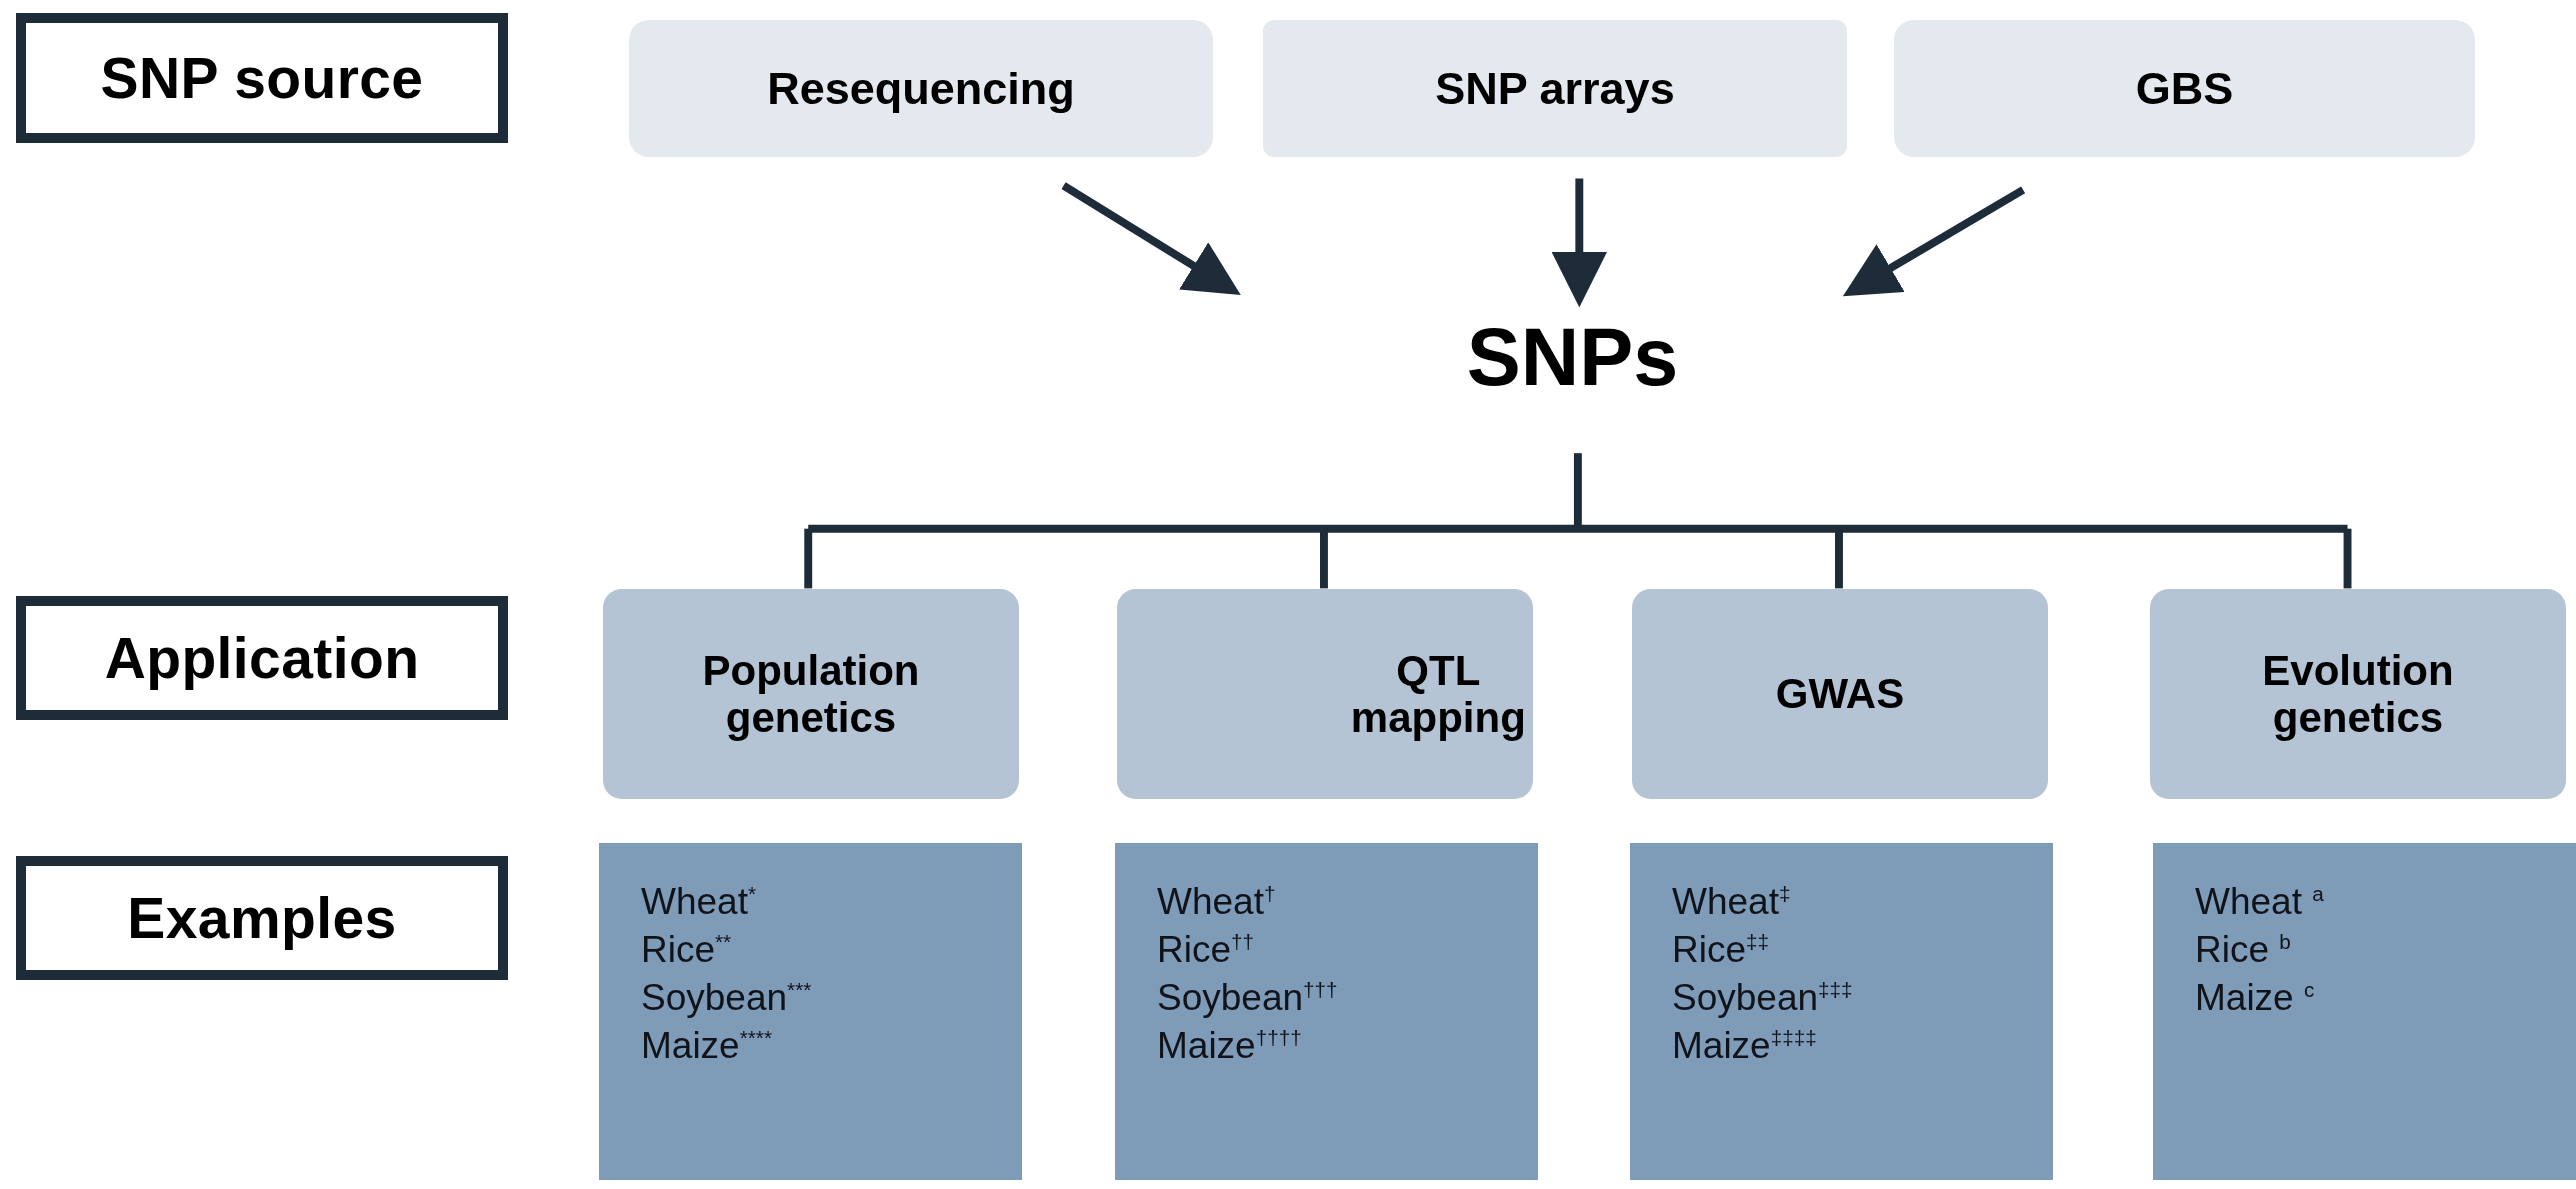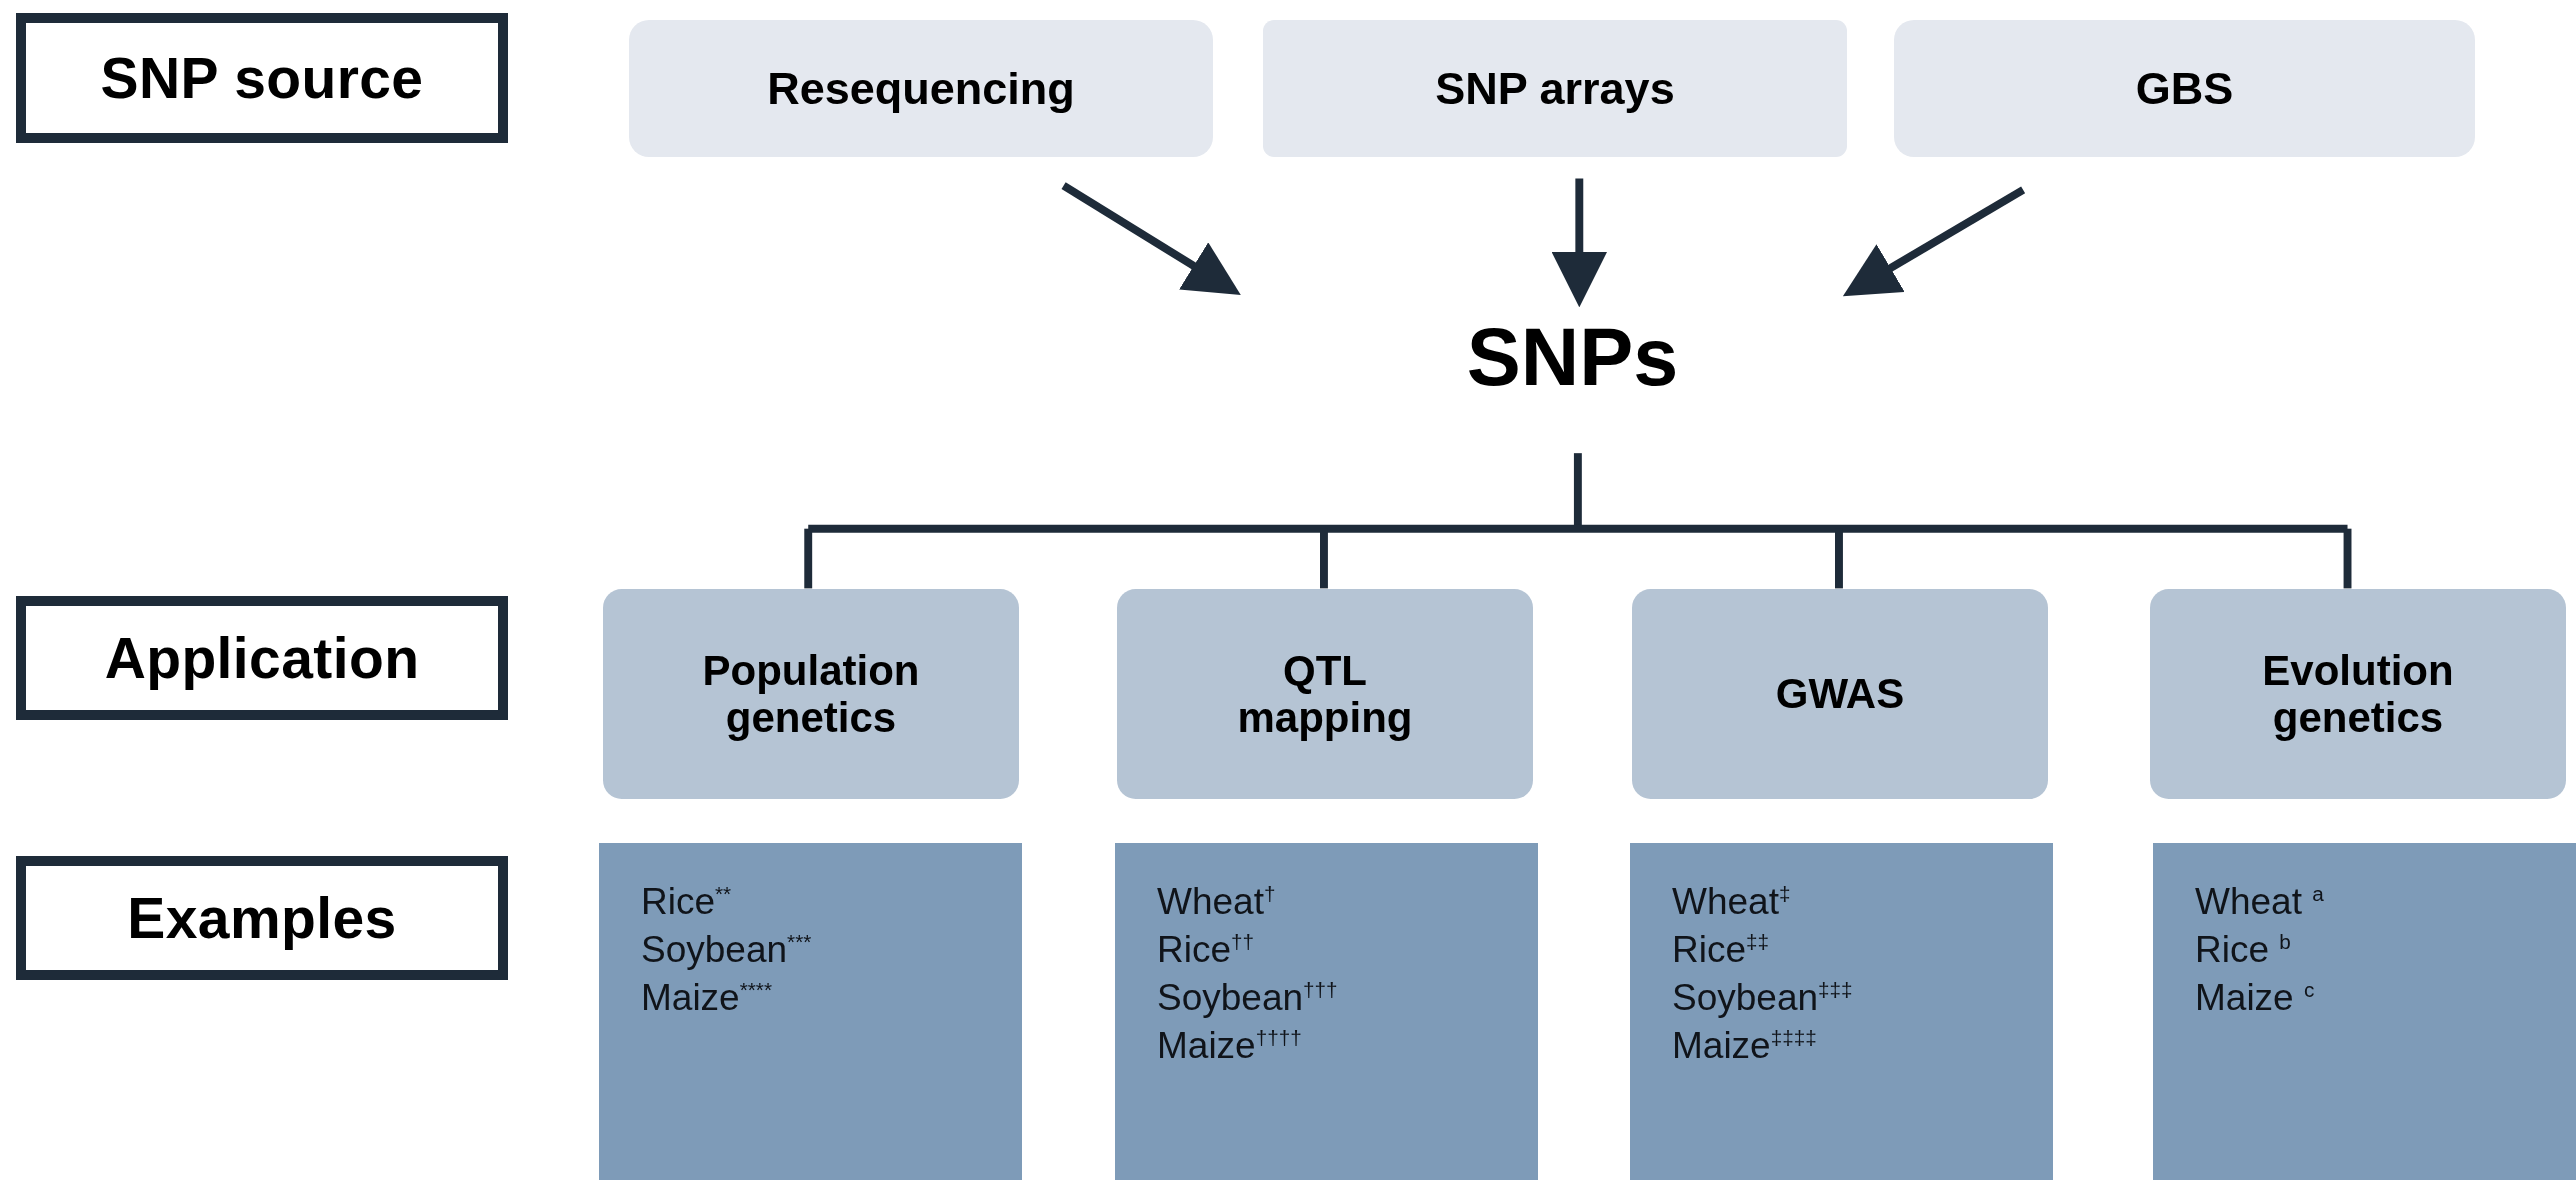--- a/index.html
+++ b/index.html
@@ -98,21 +98,21 @@
     padding: 0 7.2px;
   }
   .app-box span {
     font-weight: bold;
     font-size: 42px;
     color: #000000;
     text-align: center;
     line-height: 1.12;
   }
   #app-population-genetics { left: 603px;  width: 416px; }
-  #app-qtl-mapping         { left: 1117px; width: 416px; }
+  #app-qtl-mapping         { left: 1117px; width: 416px; justify-content: flex-end; }
   #app-gwas                { left: 1632px; width: 416px; }
   #app-evolution-genetics  { left: 2150px; width: 416px; }
 
   
   .ex-box {
     position: absolute;
     box-sizing: border-box;
     background: #7E9BB8;
     top: 843px;
     height: 337px;
@@ -192,20 +192,21 @@
     <span><span>QTL</span><br><span>mapping</span></span>
   </div>
   <div class="app-box" id="app-gwas">
     <span><span>GWAS</span></span>
   </div>
   <div class="app-box" id="app-evolution-genetics">
     <span><span>Evolution</span><br><span>genetics</span></span>
   </div>
 
   <div class="ex-box" id="ex-population-genetics">
+      <div class="ex-line"><span>Wheat</span><sup>*</sup></div>
       <div class="ex-line"><span>Rice</span><sup>**</sup></div>
       <div class="ex-line"><span>Soybean</span><sup>***</sup></div>
       <div class="ex-line"><span>Maize</span><sup>****</sup></div>
     </div>
   <div class="ex-box" id="ex-qtl-mapping">
       <div class="ex-line"><span>Wheat</span><sup>†</sup></div>
       <div class="ex-line"><span>Rice</span><sup>††</sup></div>
       <div class="ex-line"><span>Soybean</span><sup>†††</sup></div>
       <div class="ex-line"><span>Maize</span><sup>††††</sup></div>
     </div>

